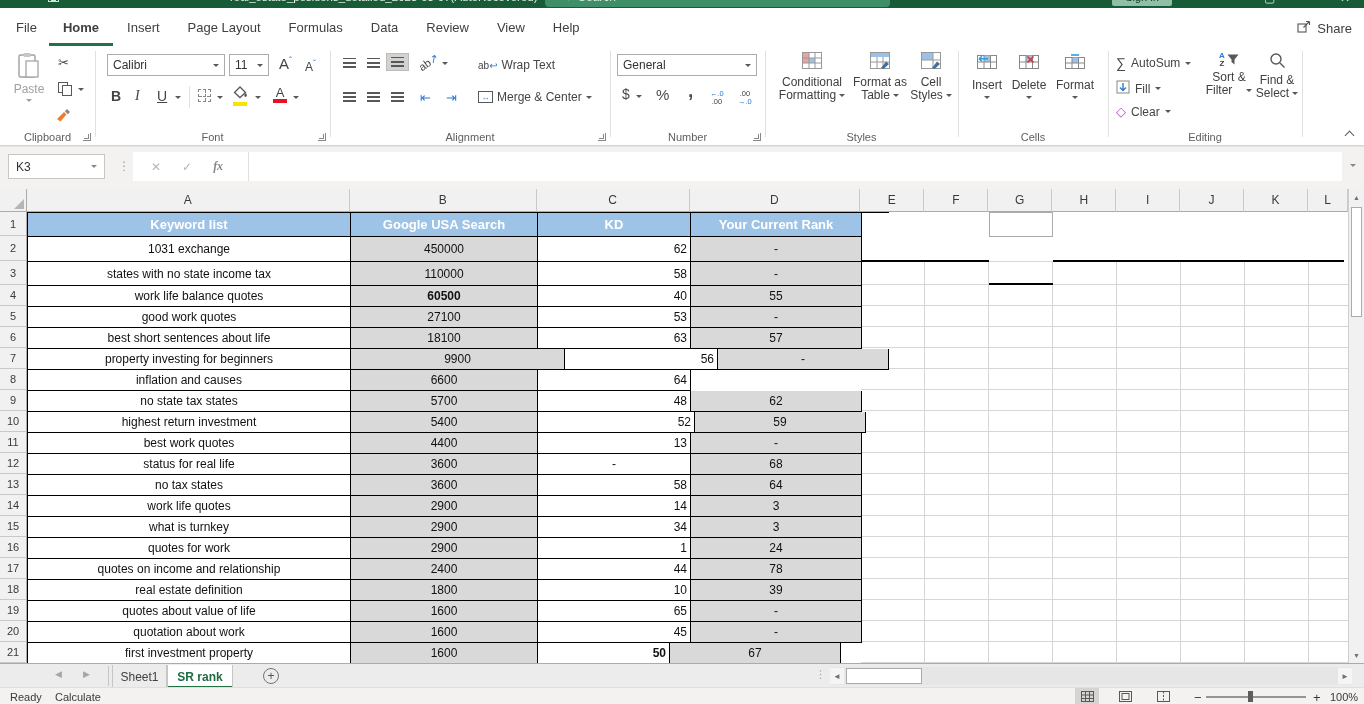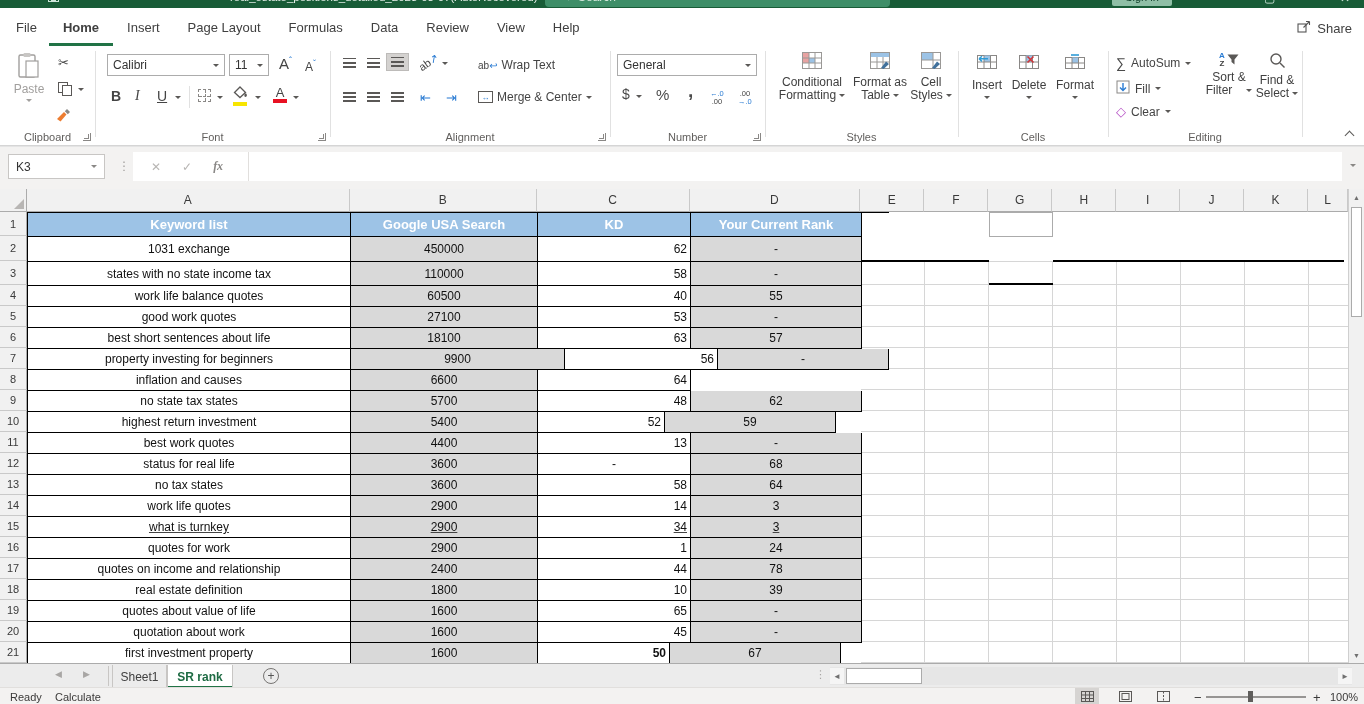--- a/index.html
+++ b/index.html
@@ -475,21 +475,21 @@
         <div class="cell shade" style="width: 171px;">-</div>
       </div>
       <div class="trow" style="height: 24px;">
         <div class="cell" style="width: 323px;">states with no state income tax</div>
         <div class="cell shade" style="width: 187px;">110000</div>
         <div class="cell numr" style="width: 153px;">58</div>
         <div class="cell shade" style="width: 171px;">-</div>
       </div>
       <div class="trow" style="height: 21px;">
         <div class="cell" style="width: 323px; padding-left: 20px;">work life balance quotes</div>
-        <div class="cell shade" style="width: 187px;">60500</div>
+        <div class="cell shade" style="width: 187px; font-weight: bold;">60500</div>
         <div class="cell numr" style="width: 153px;">40</div>
         <div class="cell shade" style="width: 171px;">55</div>
       </div>
       <div class="trow" style="height: 21px;">
         <div class="cell" style="width: 323px;">good work quotes</div>
         <div class="cell shade" style="width: 187px;">27100</div>
         <div class="cell numr" style="width: 153px;">53</div>
         <div class="cell shade" style="width: 171px;">-</div>
       </div>
       <div class="trow" style="height: 21px;">
@@ -512,21 +512,21 @@
       </div>
       <div class="trow" style="height: 21px;">
         <div class="cell" style="width: 323px;">no state tax states</div>
         <div class="cell shade" style="width: 187px;">5700</div>
         <div class="cell numr" style="width: 153px;">48</div>
         <div class="cell shade" style="width: 171px;">62</div>
       </div>
       <div class="trow" style="height: 21px;">
         <div class="cell" style="width: 323px;">highest return investment</div>
         <div class="cell shade" style="width: 187px;">5400</div>
-        <div class="cell numr" style="width: 127px;">52</div>
+        <div class="cell numr" style="width: 157px;">52</div>
         <div class="cell shade" style="width: 171px;">59</div>
       </div>
       <div class="trow" style="height: 21px;">
         <div class="cell" style="width: 323px;">best work quotes</div>
         <div class="cell shade" style="width: 187px;">4400</div>
         <div class="cell numr" style="width: 153px;">13</div>
         <div class="cell shade" style="width: 171px;">-</div>
       </div>
       <div class="trow" style="height: 21px;">
         <div class="cell" style="width: 323px;">status for real life</div>
@@ -539,21 +539,21 @@
         <div class="cell shade" style="width: 187px;">3600</div>
         <div class="cell numr" style="width: 153px;">58</div>
         <div class="cell shade" style="width: 171px;">64</div>
       </div>
       <div class="trow" style="height: 21px;">
         <div class="cell" style="width: 323px;">work life quotes</div>
         <div class="cell shade" style="width: 187px;">2900</div>
         <div class="cell numr" style="width: 153px;">14</div>
         <div class="cell shade" style="width: 171px;">3</div>
       </div>
-      <div class="trow" style="height: 21px; text-decoration: underline;">
+      <div class="trow" style="height: 21px;">
         <div class="cell" style="width: 323px;">what is turnkey</div>
         <div class="cell shade" style="width: 187px;">2900</div>
         <div class="cell numr" style="width: 153px;">34</div>
         <div class="cell shade" style="width: 171px;">3</div>
       </div>
       <div class="trow" style="height: 21px;">
         <div class="cell" style="width: 323px;">quotes for work</div>
         <div class="cell shade" style="width: 187px;">2900</div>
         <div class="cell numr" style="width: 153px;">1</div>
         <div class="cell shade" style="width: 171px;">24</div>

